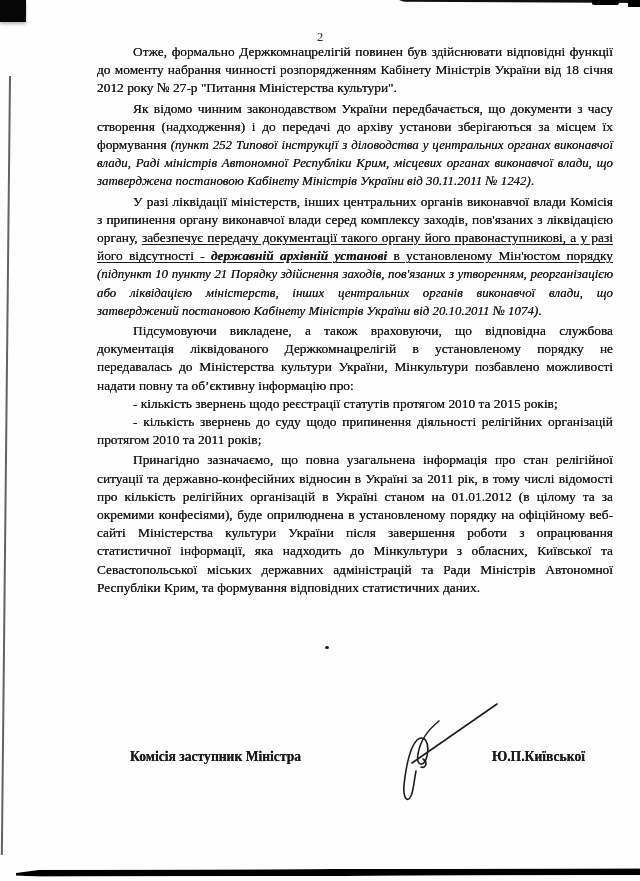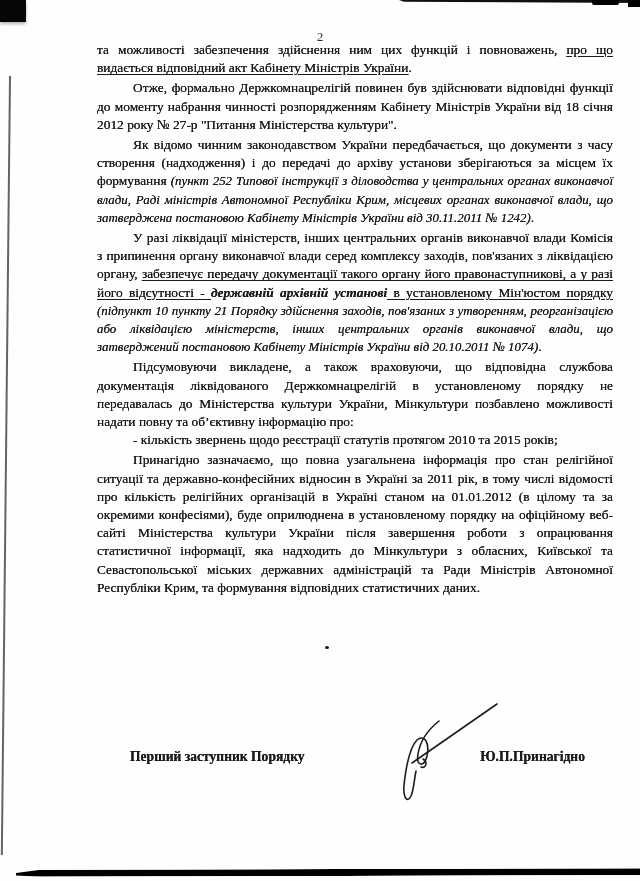--- a/index.html
+++ b/index.html
@@ -30,21 +30,21 @@
     font-size:13.4px;line-height:18.2px;
     text-align:justify;
     text-shadow:0 0 .4px currentColor;
   }
   .para{margin:0;text-indent:36px;}
   .para.no-indent{text-indent:0;}
   .para.spaced{margin-top:2px;}
   .run-n{}
   .run-u{text-decoration:underline;text-underline-offset:2px;}
   .run-i{font-style:italic;font-size:12.9px;}
-  .run-biu{font-style:italic;font-weight:bold;text-underline-offset:2px;}
+  .run-biu{font-style:italic;font-weight:bold;text-decoration:underline;text-underline-offset:2px;}
   
   .sig-row{
     position:absolute;left:130px;top:749px;width:455px;
     display:flex;justify-content:space-between;align-items:flex-start;
     font-size:13.6px;font-weight:bold;
     text-shadow:0 0 .4px currentColor;
   }
   .signature-svg{position:absolute;left:393px;top:697px;width:118px;height:114px;}
   .signature-svg path{stroke:#1d1d1d;fill:none;stroke-width:1.6;stroke-linecap:round;}
 </style>
@@ -58,34 +58,34 @@
   <div class="artifact tr-blob"></div>
   <div class="artifact tr-corner"></div>
   <div class="artifact left-line"></div>
   <div class="artifact bottom-bar"></div>
   <div class="artifact ink-dot"></div>
 
   <div class="page-number">2</div>
 
   <div class="content">
     <div id="paragraphs">
-        <p class="para no-indent"><span class="run-n">та можливості  забезпечення здійснення ним цих функцій і повноважень, </span><span class="run-u">про що видається відповідний акт Кабінету Міністрів України</span><span class="run-n">.</span></p>
         <p class="para spaced"><span class="run-n">Отже, формально Держкомнацрелігій повинен був здійснювати відповідні функції до моменту набрання чинності розпорядженням Кабінету Міністрів України від 18 січня 2012 року № 27-р "Питання Міністерства культури".</span></p>
         <p class="para spaced"><span class="run-n">Як відомо чинним законодавством України передбачається, що документи з часу створення (надходження) і до передачі до архіву установи зберігаються за місцем їх формування </span><span class="run-i">(пункт 252 Типової інструкції з діловодства у центральних органах виконавчої влади, Раді міністрів Автономної Республіки Крим, місцевих органах виконавчої влади, що затверджена постановою Кабінету Міністрів України від 30.11.2011 № 1242)</span><span class="run-n">.</span></p>
         <p class="para spaced"><span class="run-n">У разі ліквідації міністерств, інших центральних органів виконавчої влади Комісія з припинення органу виконавчої влади серед комплексу заходів, пов'язаних з ліквідацією органу, </span><span class="run-u">забезпечує передачу документації такого органу його правонаступникові, а у разі його відсутності - </span><span class="run-biu">державній архівній установі</span><span class="run-u"> в установленому Мін'юстом порядку</span><span class="run-n"> </span><span class="run-i">(підпункт 10 пункту 21 Порядку здійснення заходів, пов'язаних з утворенням, реорганізацією або ліквідацією міністерств, інших центральних органів виконавчої влади, що затверджений постановою Кабінету Міністрів України від 20.10.2011 № 1074)</span><span class="run-n">.</span></p>
         <p class="para spaced"><span class="run-n">Підсумовуючи викладене, а також враховуючи, що відповідна службова документація ліквідованого Держкомнацрелігій в установленому порядку не передавалась до Міністерства культури України, Мінкультури позбавлено можливості надати повну та об’єктивну інформацію про:</span></p>
         <p class="para"><span class="run-n">- кількість звернень щодо реєстрації статутів протягом 2010 та 2015 років;</span></p>
+        <p class="para"><span class="run-n">- кількість звернень до суду щодо припинення діяльності релігійних організацій протягом 2010 та 2011 років;</span></p>
         <p class="para spaced"><span class="run-n">Принагідно зазначаємо, що повна узагальнена інформація про стан релігійної ситуації та державно-конфесійних відносин в Україні за 2011 рік, в тому числі відомості про кількість релігійних організацій в Україні станом на 01.01.2012 (в цілому та за окремими конфесіями), буде оприлюднена в установленому порядку на офіційному веб-сайті Міністерства культури України після завершення роботи з опрацювання статистичної інформації, яка надходить до Мінкультури з обласних, Київської та Севастопольської міських державних адміністрацій та Ради Міністрів Автономної Республіки Крим, та формування відповідних статистичних даних.</span></p>
       </div>
   </div>
 
   <svg class="signature-svg" viewBox="0 0 118 114" aria-hidden="true">
     <path d="M 46 24 C 36 32 27 44 25 57 C 23 69 31 71 34 59 C 37 45 31 37 24 43 C 16 51 13 70 11 88 C 10 100 14 107 18 99 C 21 92 21 83 23 74"></path>
     <path d="M 30 62 C 35 65 33 72 28 70"></path>
     <path d="M 19 66 L 104 7"></path>
   </svg>
 
   <div class="sig-row">
-    <span>Перший заступник Порядку</span>
-    <span>Ю.П.Принагідно</span>
+    <span>Комісія заступник Міністра</span>
+    <span>Ю.П.Київської</span>
   </div>
 
 </div>
 
 </body></html>

